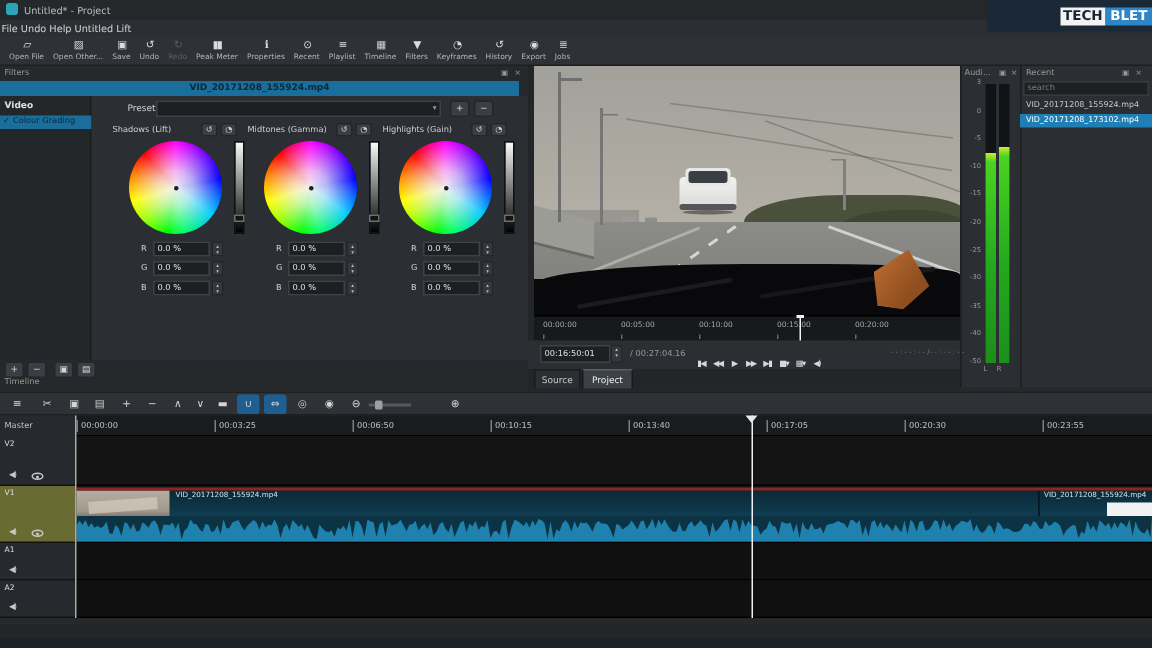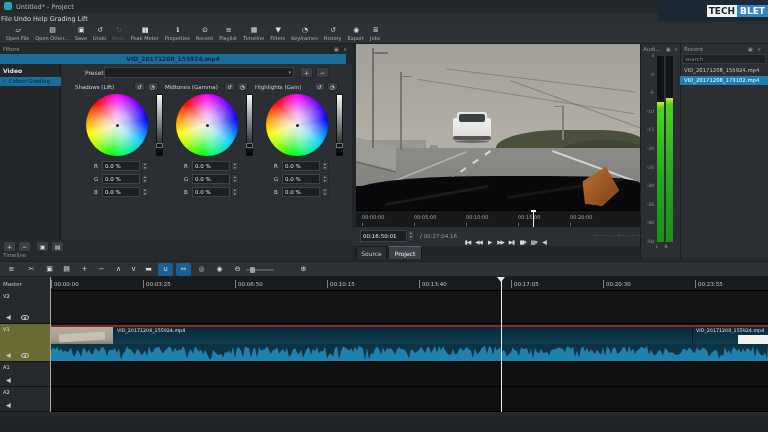--- a/index.html
+++ b/index.html
@@ -90,21 +90,21 @@
 
 <div id="titlebar">
   <div id="appicon"></div>
   <div id="wintitle">Untitled* - Project</div>
 </div>
 
 <div id="menubar">
     <div class="menu-item">File</div>
     <div class="menu-item">Undo</div>
     <div class="menu-item">Help</div>
-    <div class="menu-item">Grading</div>
+    <div class="menu-item">Untitled</div>
     <div class="menu-item">Lift</div>
   </div>
 
 <div id="main-toolbar">
     <div class="tbtn">
       <div class="tico">▱</div>
       <div class="tlab">Open File</div>
     </div>
     <div class="tbtn">
       <div class="tico">▨</div>

